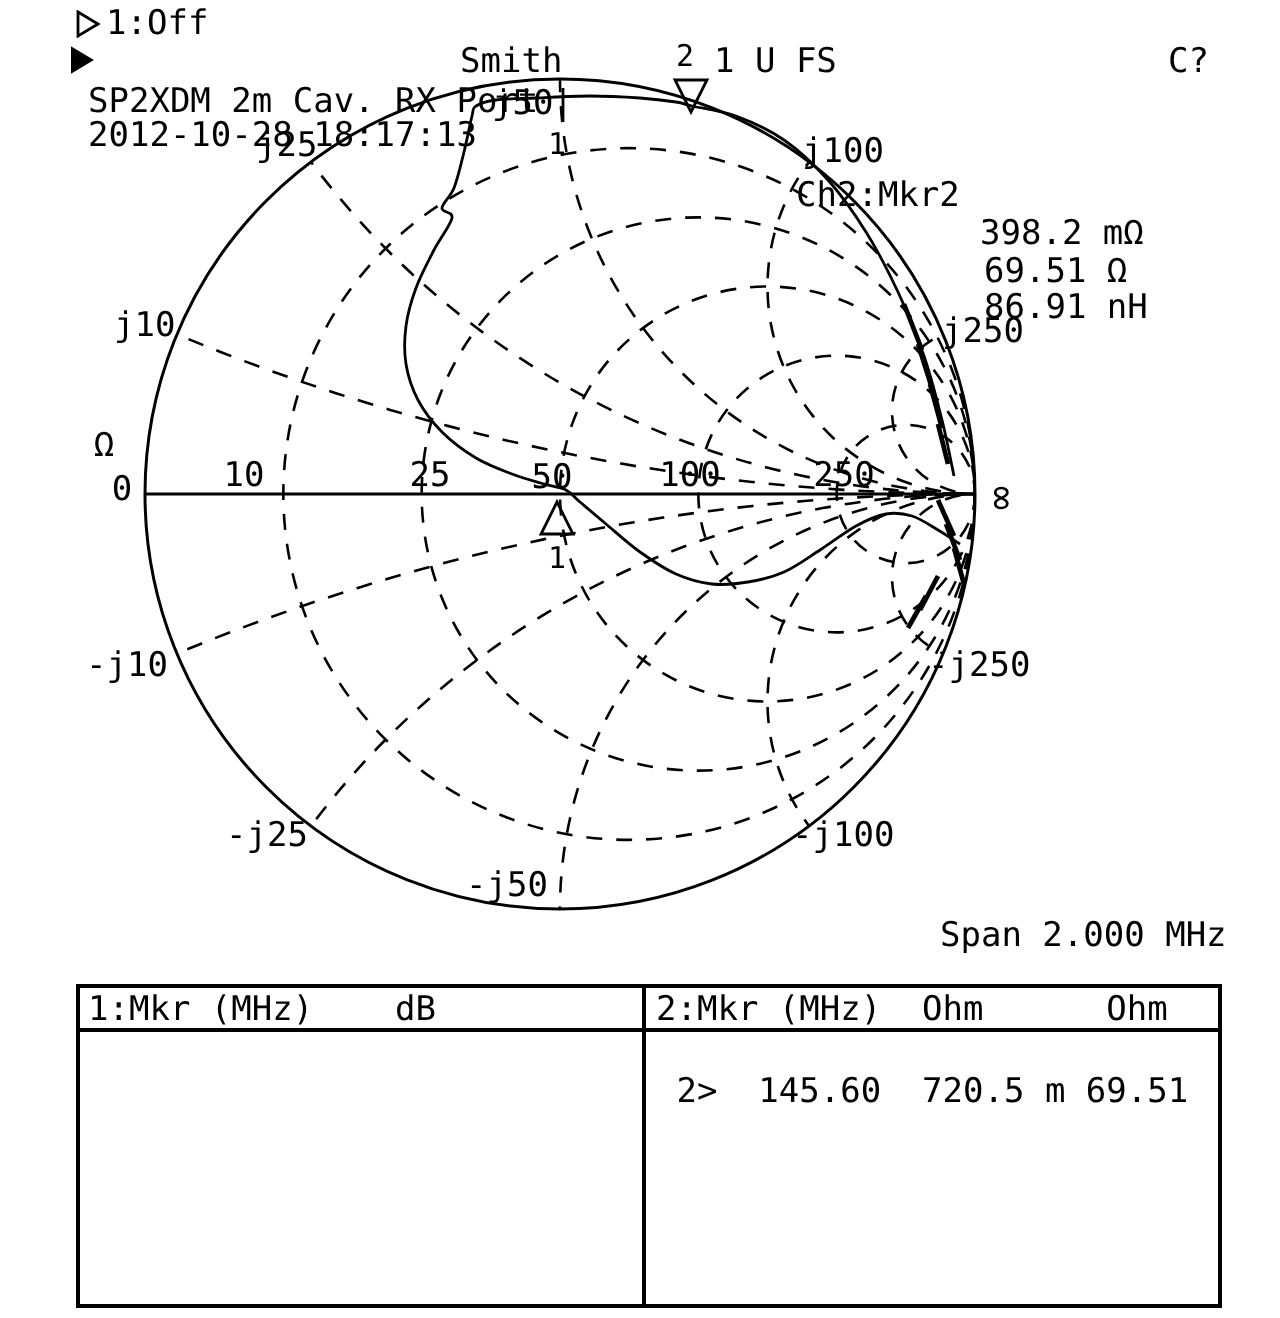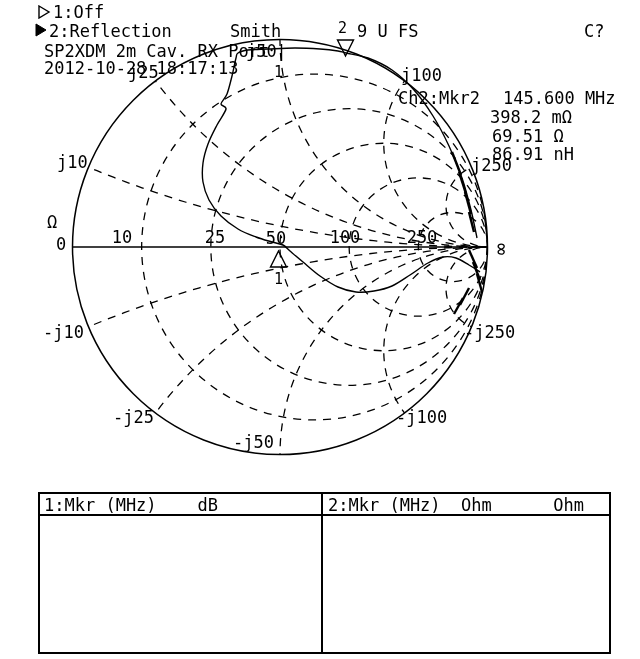--- a/index.html
+++ b/index.html
@@ -21,29 +21,27 @@
 <div id="screen">
 
   <svg class="tri" style="left:37px;top:5px" width="14" height="14">
     <polygon points="2,1 12,7 2,13" fill="none" stroke="#000" stroke-width="1.4"></polygon>
   </svg>
   <div class="t" style="left:53px;top:3px">1:Off</div>
 
   <svg class="tri" style="left:34px;top:23px" width="14" height="14">
     <polygon points="2,1 12,7 2,13" fill="#000" stroke="#000"></polygon>
   </svg>
-  <div class="t" style="left:49px;top:22px">2:Reflection</div>
   <div class="t" style="left:230px;top:22px">Smith</div>
-  <div class="t" style="left:357px;top:22px">9 U FS</div>
+  <div class="t" style="left:357px;top:22px">1 U FS</div>
   <div class="t" style="left:584px;top:22px">C?</div>
   <div class="t" style="left:44px;top:42px">SP2XDM 2m Cav. RX Port</div>
   <div class="t" style="left:44px;top:59px">2012-10-28 18:17:13</div>
 
   <div class="t" style="left:398px;top:89px">Ch2:Mkr2</div>
-  <div class="t" style="left:503px;top:89px">145.600 MHz</div>
   <div class="t" style="left:490px;top:108px">398.2 mΩ</div>
   <div class="t" style="left:492px;top:127px">69.51 Ω</div>
   <div class="t" style="left:492px;top:145px">86.91 nH</div>
 
   <svg id="chart-svg" width="640" height="659" viewBox="0 0 640 659">
       <defs>
         <clipPath id="cc">
           <circle cx="280" cy="247" r="207.5"></circle>
         </clipPath>
       </defs>
@@ -101,21 +99,23 @@
         <text fill="#000" font-family="&quot;DejaVu Sans Mono&quot;,monospace" font-size="15" x="278.5" y="284" text-anchor="middle" fs="15">1</text>
       </g>
       <g>
         <polygon points="337.5,40 353.5,40 345.5,56" fill="none" stroke="#000" stroke-width="1.4"></polygon>
         <text fill="#000" font-family="&quot;DejaVu Sans Mono&quot;,monospace" font-size="15" x="342.5" y="33" text-anchor="middle" fs="15">2</text>
       </g>
       <line x1="281.5" y1="44" x2="281.5" y2="61" stroke="#000" stroke-width="1.4"></line>
       <text fill="#000" font-family="&quot;DejaVu Sans Mono&quot;,monospace" font-size="15" x="278.5" y="77" text-anchor="middle" fs="15">1</text>
     </svg>
 
+  <div class="t" style="left:470px;top:459px">Span 2.000 MHz</div>
 
   <div id="tbl">
     <div class="vdiv"></div>
     <div class="hsep"></div>
     <div class="t" style="left:4px;top:2px">1:Mkr (MHz)    dB</div>
     <div class="t" style="left:288px;top:2px">2:Mkr (MHz)  Ohm      Ohm</div>
+    <div class="t" style="left:288px;top:43px"> 2&gt;  145.60  720.5 m 69.51</div>
   </div>
 
 </div>
 
 </body></html>

